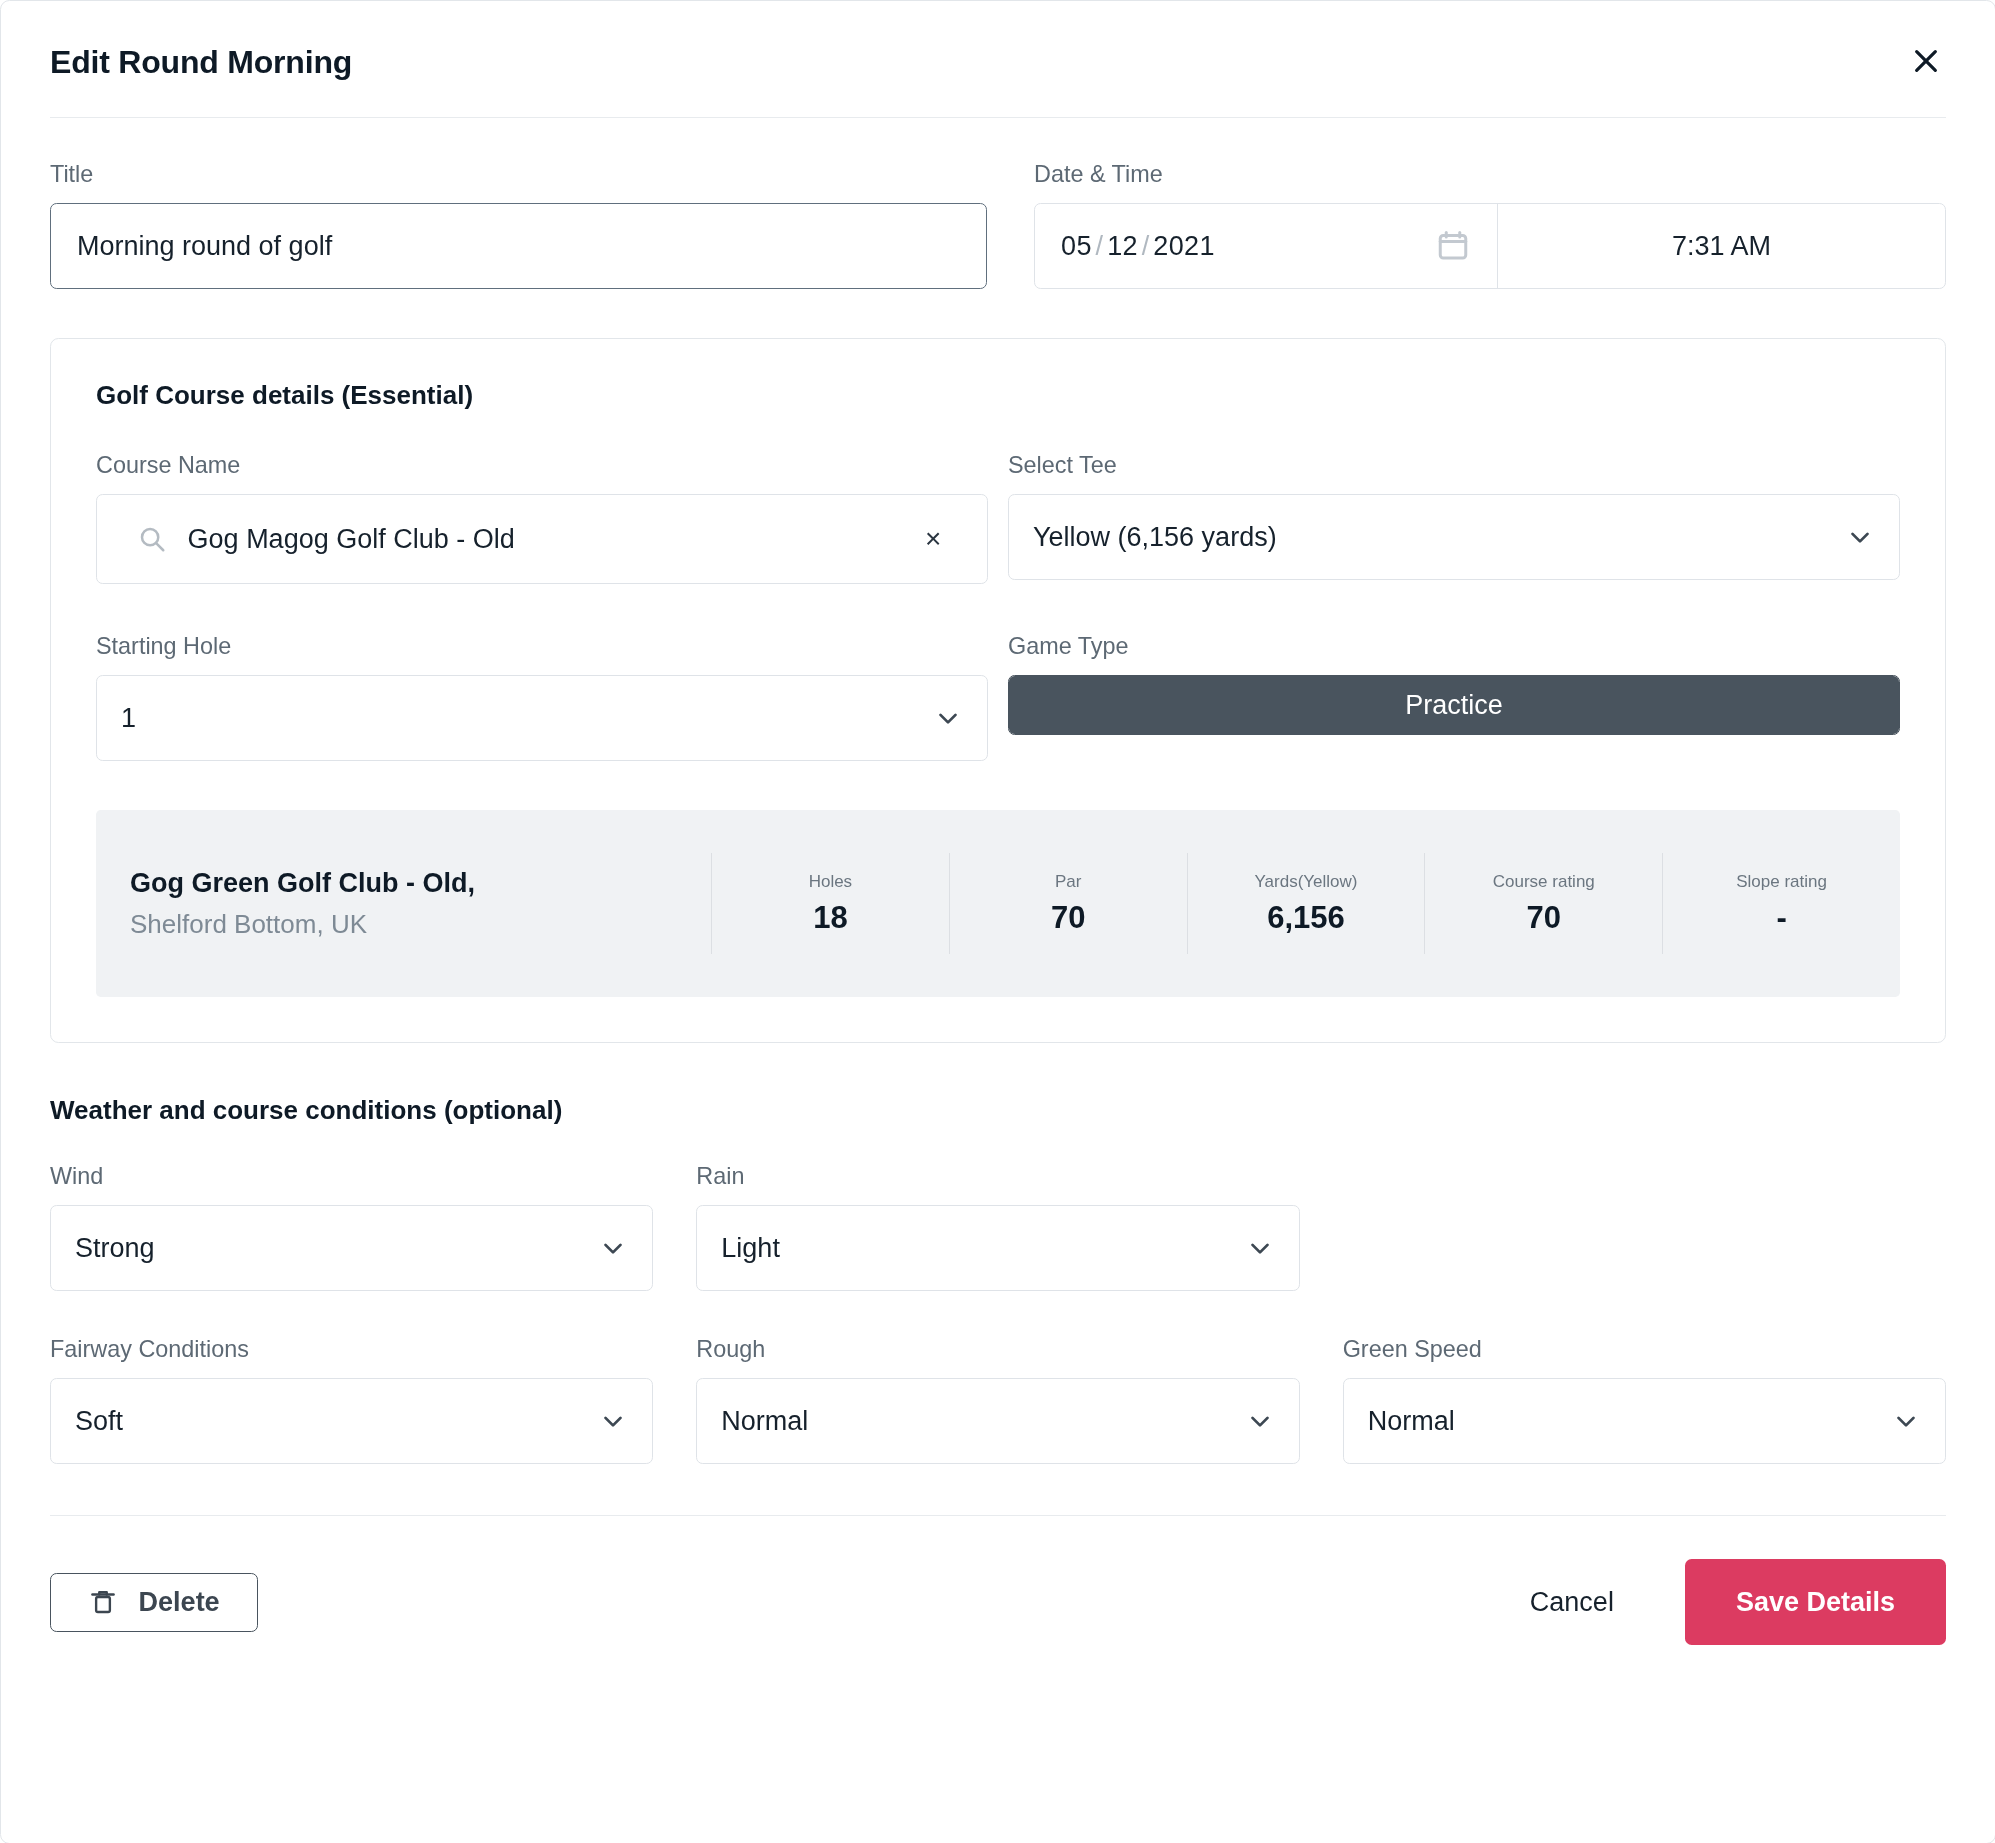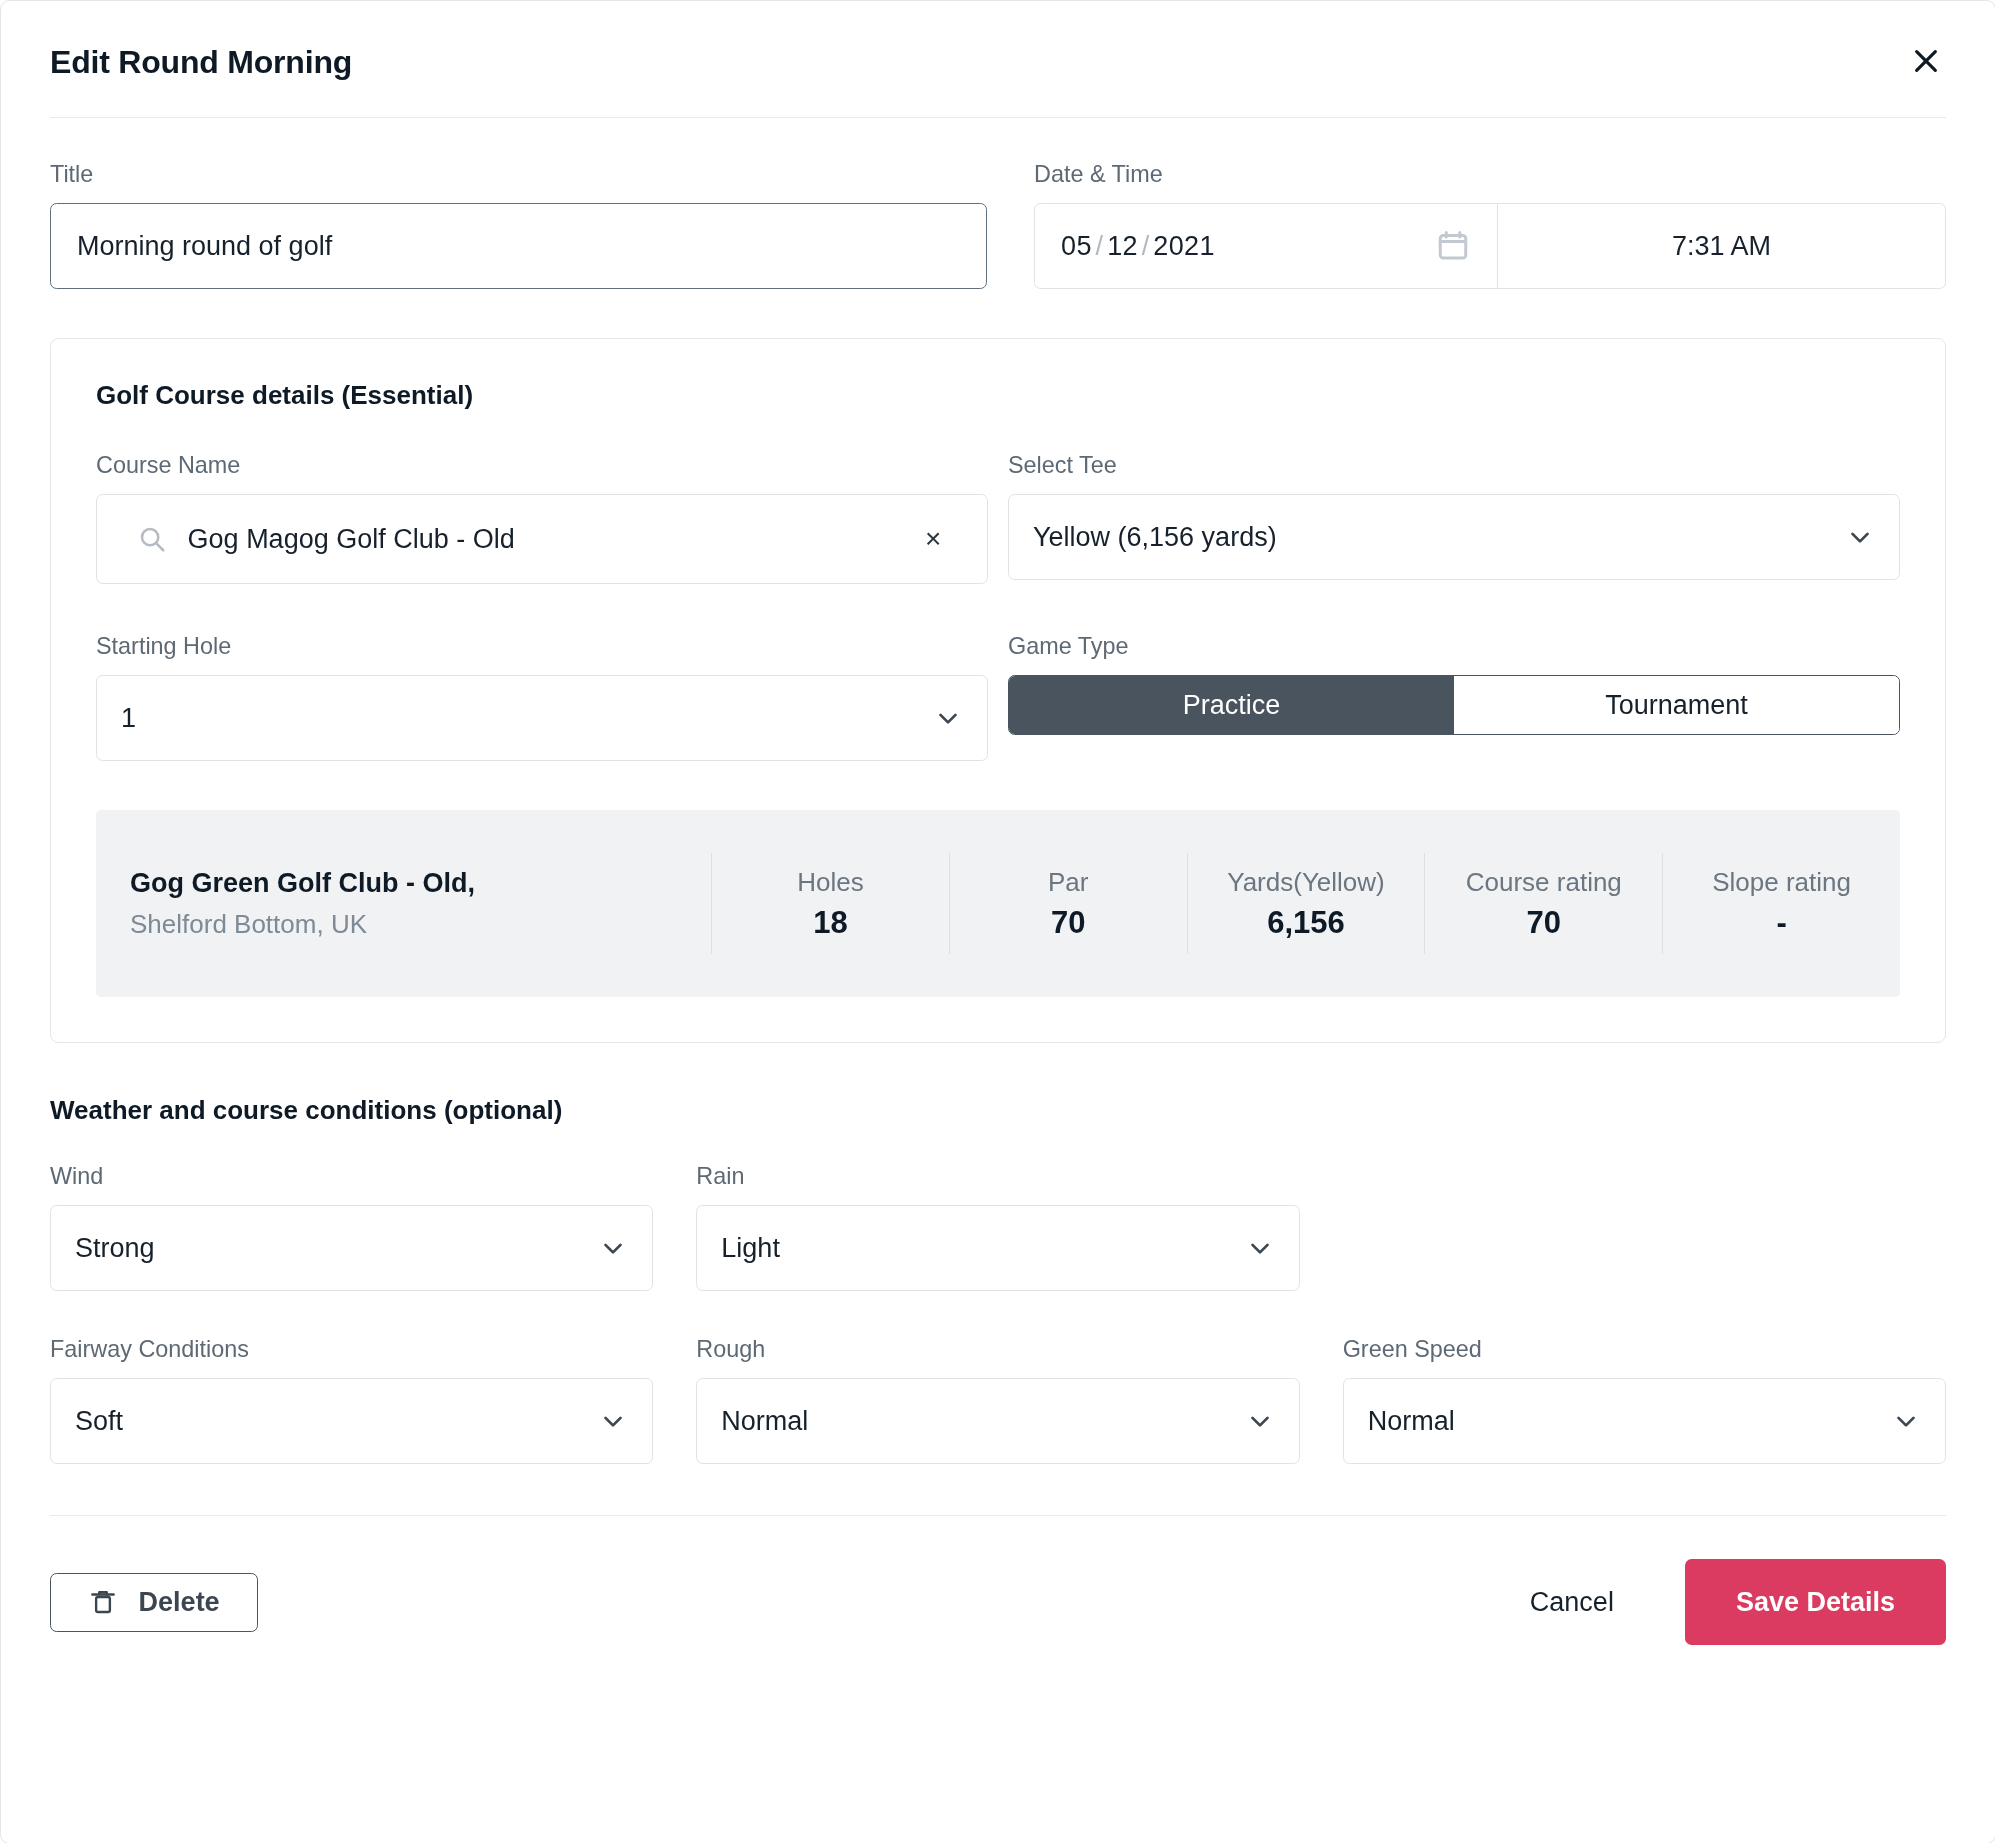--- a/index.html
+++ b/index.html
@@ -214,21 +214,21 @@
   .stat {
     flex: 1;
     text-align: center;
     border-left: 1.9px solid #dcdfe3;
     height: 101px;
     display: flex;
     flex-direction: column;
     justify-content: center;
     gap: 7.5px;
   }
-  .stat .k { font-size: 26px; color: #6b7680; }
+  .stat .k { font-size: 17px; color: #6b7680; }
   .stat .v { font-size: 31px; font-weight: bold; color: #0e1a26; }
 
   
   .weather-title {
     font-size: 26px;
     font-weight: bold;
     color: #0e1a26;
     margin-top: 52px;
     margin-bottom: 37px;
   }
@@ -376,21 +376,20 @@
               <polyline points="6 9.5 12 15.5 18 9.5"></polyline>
             </svg>
           </span>
         </div>
       </div>
 
       <div class="col">
         <span class="field-label">Game Type</span>
         <div class="toggle">
           <div class="toggle-opt active">Practice</div>
-          <div class="toggle-opt">Tournament</div>
         </div>
       </div>
     </div>
 
     <div class="summary">
       <div class="summary-name">
         <div class="n1">Gog Green Golf Club - Old,</div>
         <div class="n2">Shelford Bottom, UK</div>
       </div>
       <div class="stat">

